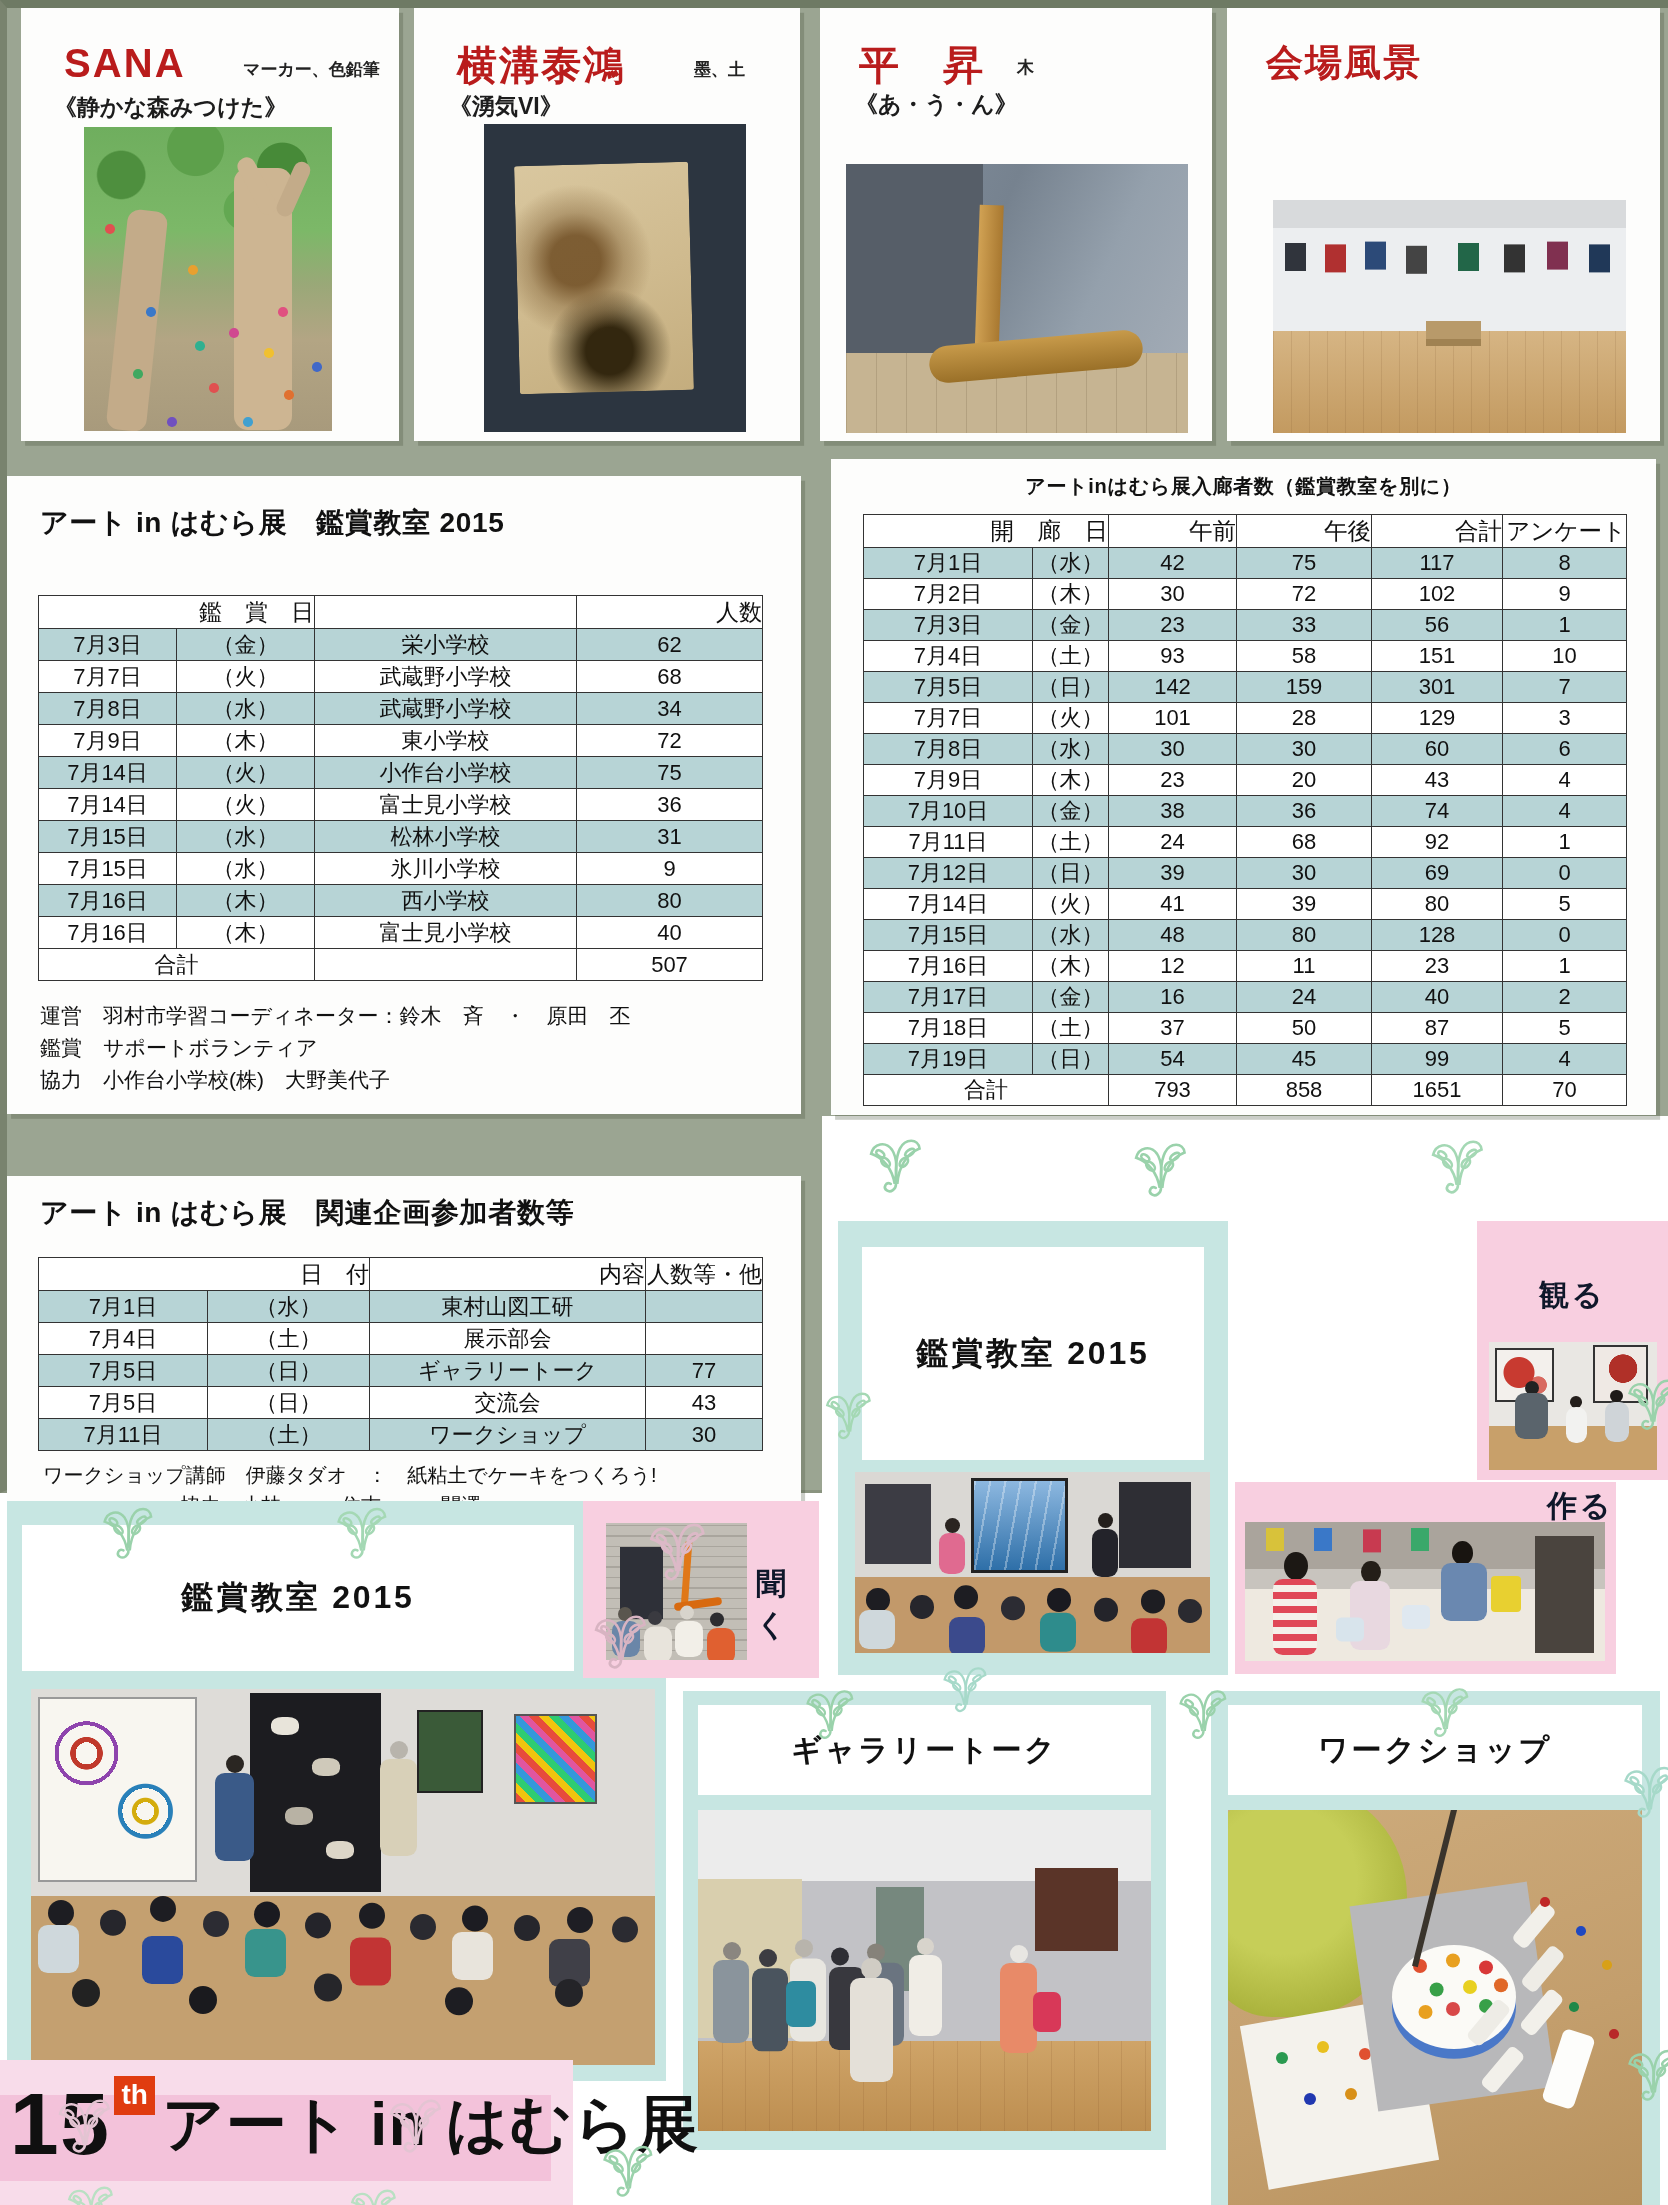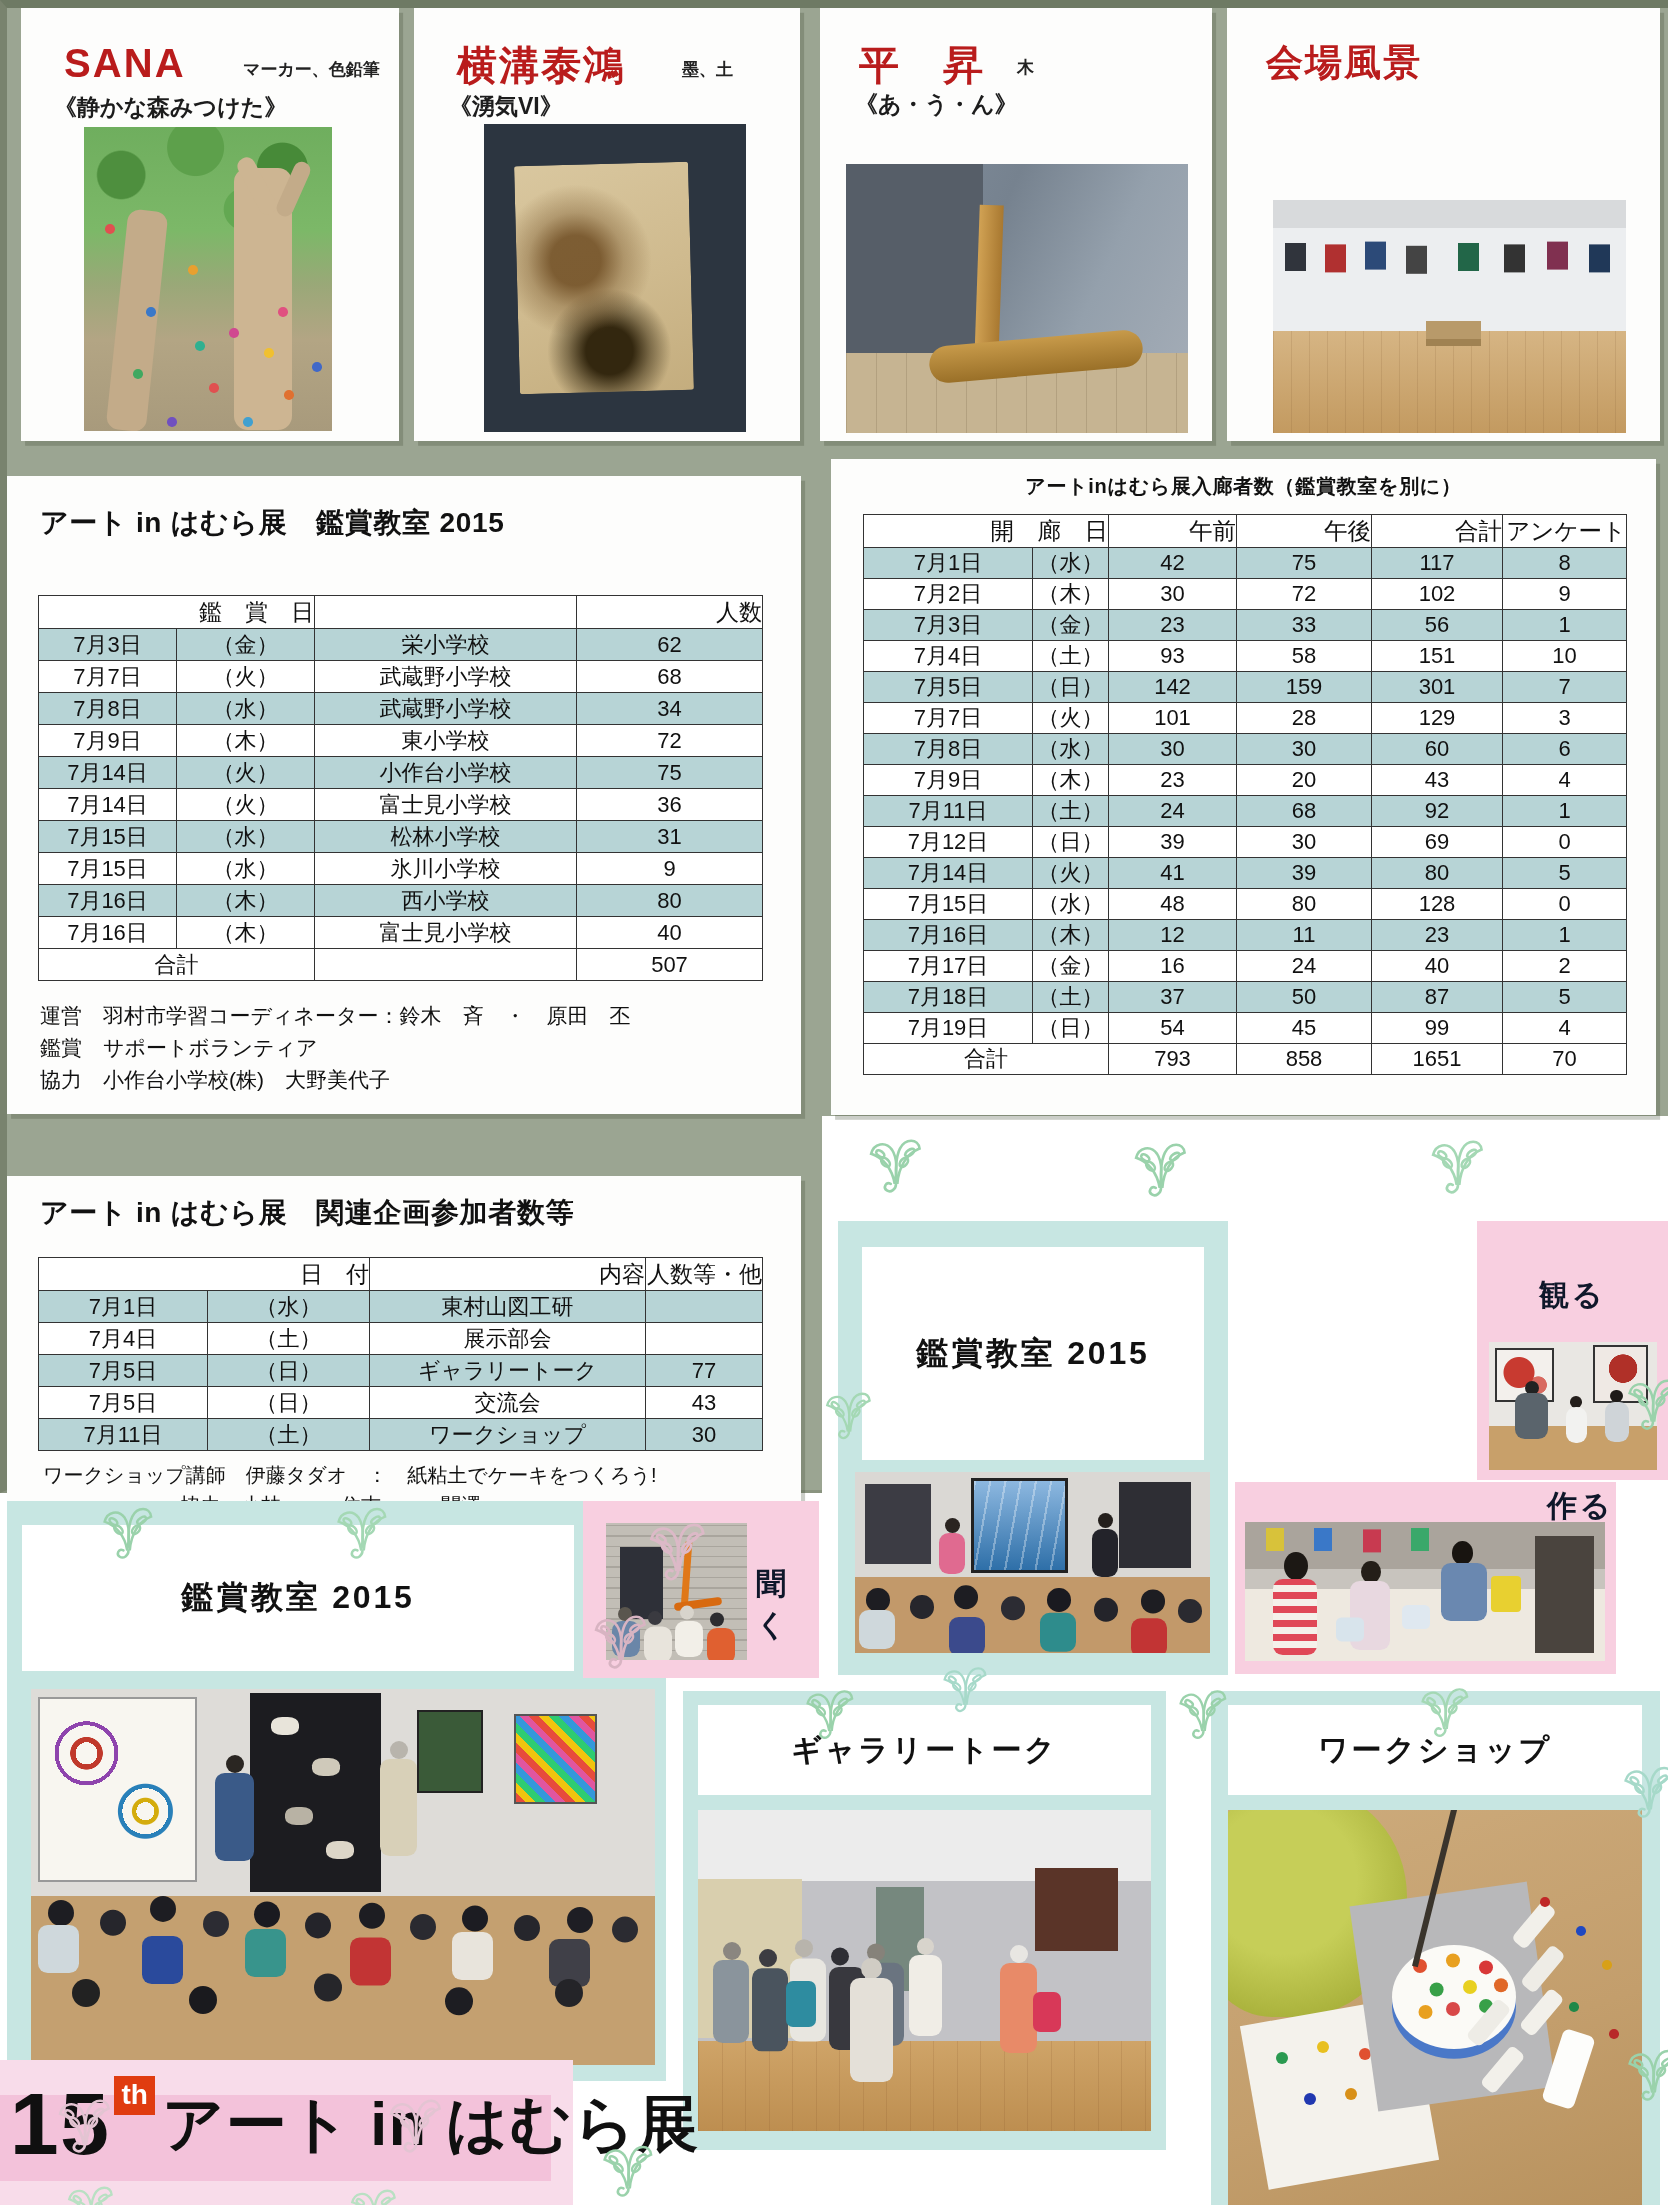--- a/index.html
+++ b/index.html
@@ -78,21 +78,21 @@
     <div class="abs" style="left:33px;top:83px;width:40px;height:221px;background:#c3ab89;border-radius:12.4px;transform:rotate(6deg)"></div>
     <div class="abs" style="left:150px;top:41px;width:58px;height:262px;background:#cdb592;border-radius:14px"></div>
     <div class="abs" style="left:164px;top:28px;width:18px;height:62px;background:#cdb592;border-radius:8.3px;transform:rotate(-28deg)"></div>
     <div class="abs" style="left:201px;top:33px;width:16.6px;height:58px;background:#c3ab89;border-radius:8.3px;transform:rotate(24deg)"></div>
     <div class="abs" style="left:21px;top:97px;width:9.7px;height:9.7px;border-radius:50%;background:#e05050;box-shadow:41px 83px 0 #3a78c8,83px 41px 0 #e8a030,124px 104px 0 #d04890,28px 145px 0 #40a860,104px 159px 0 #e05050,159px 124px 0 #f0c030,62px 193px 0 #7050c0,138px 193px 0 #40a0d0,179px 166px 0 #e07030,90px 117px 0 #30b090,173px 83px 0 #e05080,207px 138px 0 #4068c8,48px 228px 0 #e8a030,124px 228px 0 #c03838,193px 221px 0 #3a9858"></div>
   </div>
 </div>
 
 <div class="panel" id="p2" style="left:414px;top:8.3px;width:386px;height:433px">
   <div class="artist" style="left:43px;top:30px">横溝泰鴻</div>
-  <div class="medium" style="left:268px;top:50px">墨、土</div>
+  <div class="medium" style="left:280px;top:50px">墨、土</div>
   <div class="arttitle" style="left:35px;top:83px">《湧気VI》</div>
   <div class="ph" style="left:70px;top:116px;width:262px;height:308px;background:#2c3540">
     <div class="abs" style="left:33px;top:40px;width:174px;height:228px;background:radial-gradient(circle at 34% 42%,rgba(110,76,34,.85) 0 25px,rgba(110,76,34,.35) 48px,transparent 76px),radial-gradient(circle at 52% 82%,#33270f 0 23.5px,rgba(51,39,15,.5) 41px,transparent 62px),linear-gradient(160deg,#d9c79f 0%,#cfba8e 55%,#c4ad7e 100%);transform:rotate(-1.5deg);border-radius:2.8px"></div>
   </div>
 </div>
 
 <div class="panel" id="p3" style="left:820px;top:8.3px;width:392px;height:433px">
   <div class="artist" style="left:39px;top:30px">平　昇</div>
   <div class="medium" style="left:197px;top:48px">木</div>
   <div class="arttitle" style="left:35px;top:81px">《あ・う・ん》</div>
@@ -286,20 +286,28 @@
         </tr>
         <tr>
           <td>7月9日</td>
           <td>（木）</td>
           <td>23</td>
           <td>20</td>
           <td>43</td>
           <td>4</td>
         </tr>
         <tr>
+          <td>7月10日</td>
+          <td>（金）</td>
+          <td>38</td>
+          <td>36</td>
+          <td>74</td>
+          <td>4</td>
+        </tr>
+        <tr>
           <td>7月11日</td>
           <td>（土）</td>
           <td>24</td>
           <td>68</td>
           <td>92</td>
           <td>1</td>
         </tr>
         <tr>
           <td>7月12日</td>
           <td>（日）</td>

